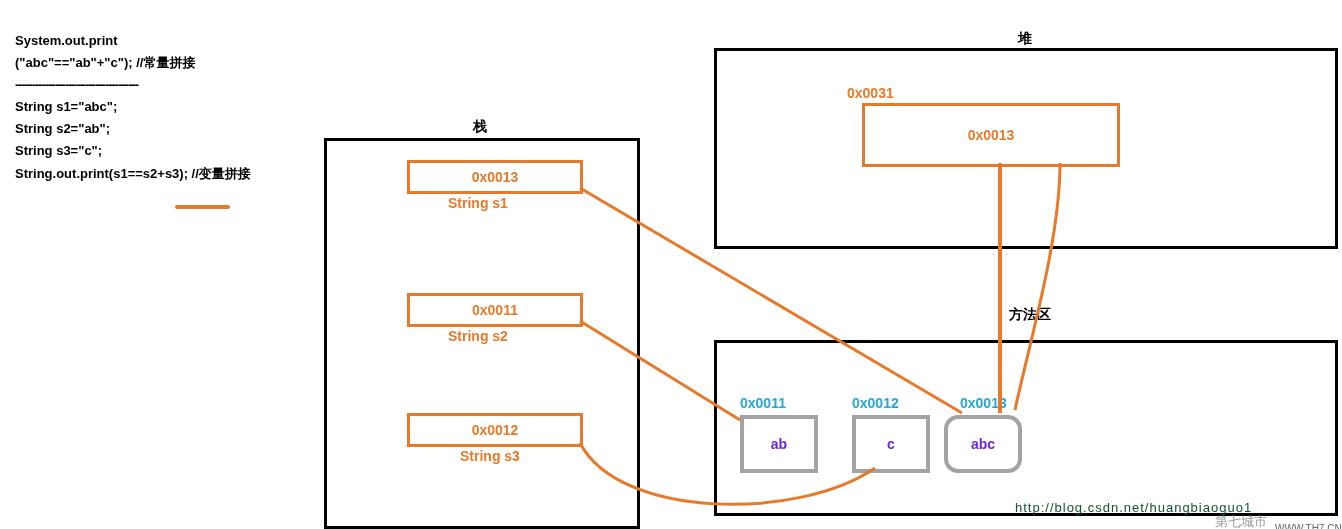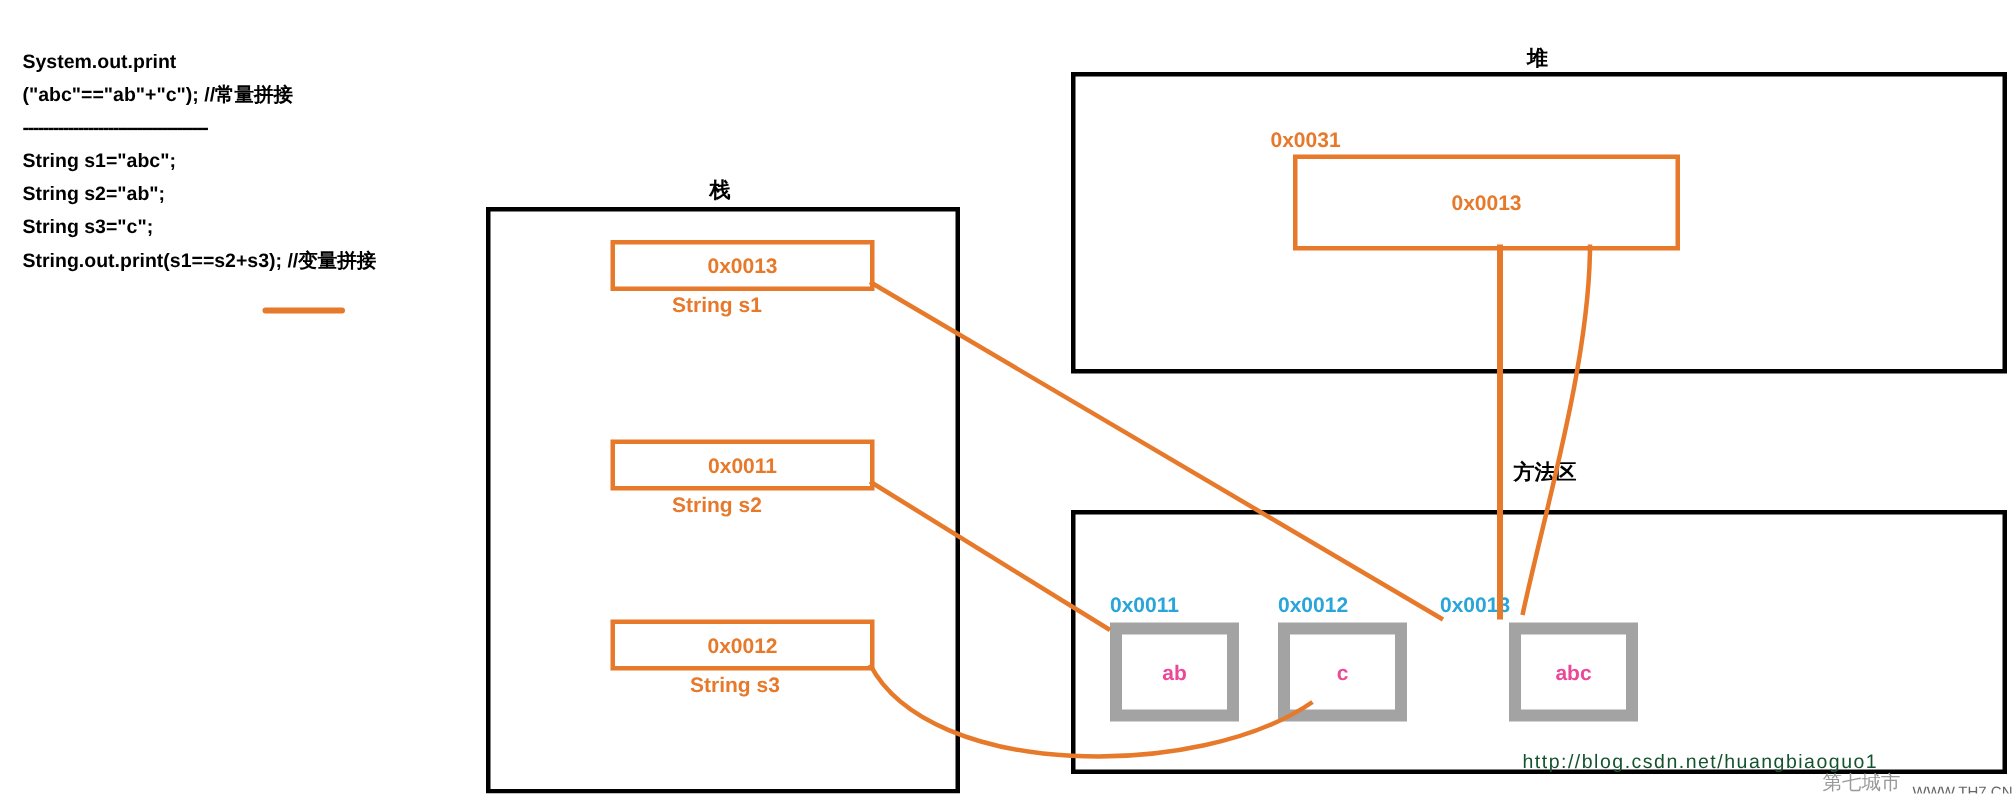--- a/index.html
+++ b/index.html
@@ -58,22 +58,22 @@
     background: #fff;
   }
   .orange-text {
     position: absolute;
     color: #e7792b;
     font-weight: bold;
     font-size: 14px;
   }
   .blue-box {
     position: absolute;
-    border: 8px solid #a3a3a3;
-    color: #ec4899;
+    border: 4px solid #a3a3a3;
+    color: #6d28d9;
     font-weight: bold;
     font-size: 14px;
     display: flex;
     align-items: center;
     justify-content: center;
     background: #fff;
   }
   .blue-text {
     position: absolute;
     color: #2aa5d9;
@@ -135,21 +135,21 @@
 <div class="orange-text" style="left:847px; top:85px;">0x0031</div>
 <div class="orange-box" style="left:862px; top:103px; width:252px; height:58px;">0x0013</div>
 
 <div class="blue-text" style="left:740px; top:395px;">0x0011</div>
 <div class="blue-box" style="left:740px; top:415px; width:70px; height:50px;">ab</div>
 
 <div class="blue-text" style="left:852px; top:395px;">0x0012</div>
 <div class="blue-box" style="left:852px; top:415px; width:70px; height:50px;">c</div>
 
 <div class="blue-text" style="left:960px; top:395px;">0x0013</div>
-<div class="blue-box" style="left:1006px; top:415px; width:70px; height:50px;">abc</div>
+<div class="blue-box" style="left:944px; top:415px; width:70px; height:50px;border-radius:14px;">abc</div>
 
 <svg class="connector">
 
   <path d="M 580 188 L 962 413" stroke="#e7792b" stroke-width="3" fill="none"></path>
 
   <path d="M 580 321 L 740 420" stroke="#e7792b" stroke-width="3" fill="none"></path>
 
   <path d="M 580 443 C 620 520, 800 520, 875 468" stroke="#e7792b" stroke-width="3" fill="none"></path>
 
   <path d="M 1000 163 L 1000 413" stroke="#e7792b" stroke-width="4" fill="none"></path>

